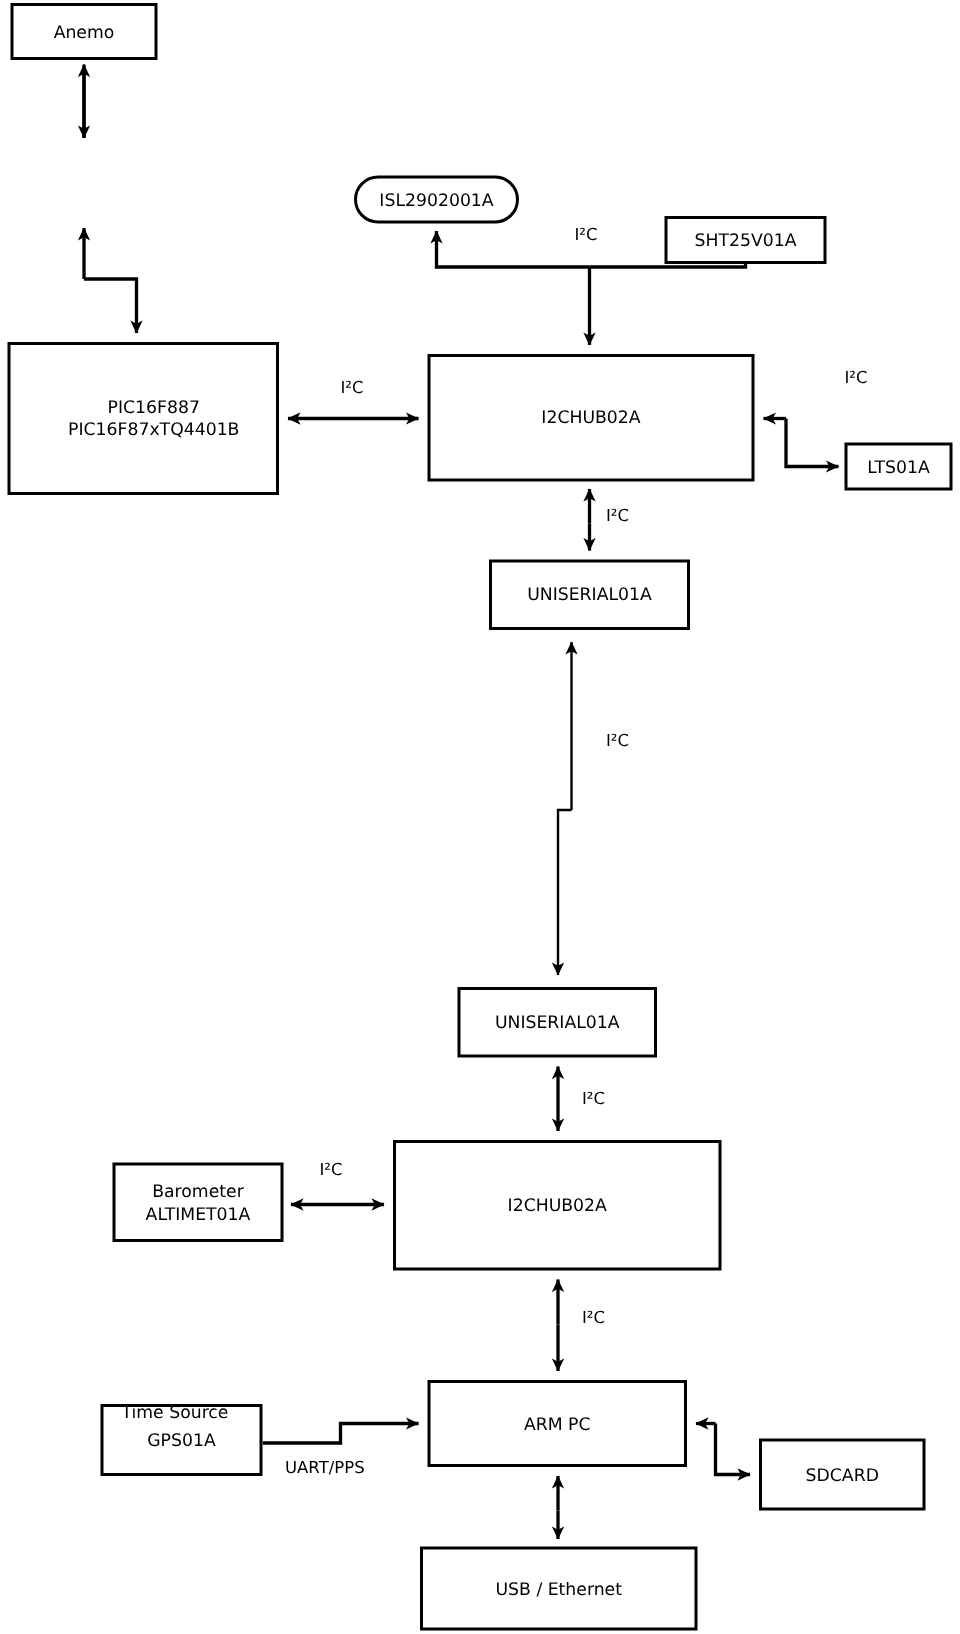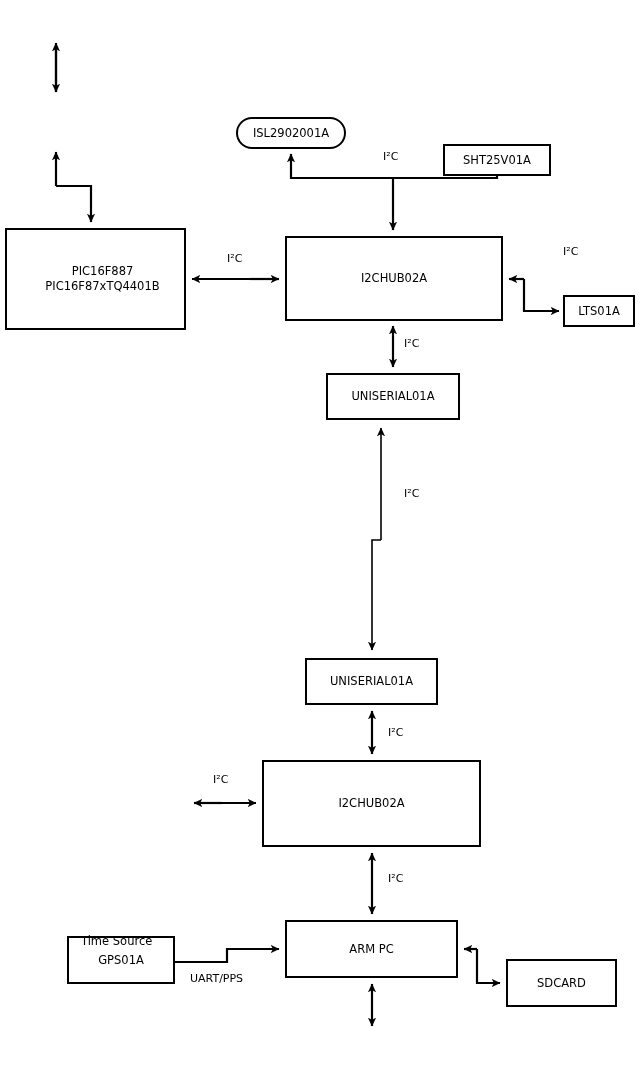--- a/index.html
+++ b/index.html
@@ -132,20 +132,23 @@
       <path d="M477,949 L464,949" stroke="#000000" stroke-width="2.2" fill="none" marker-end="url(#ah)"></path>
       <path d="M477,949 L477,983 L500,983" stroke="#000000" stroke-width="2.2" fill="none" marker-end="url(#ah)"></path>
     </g>
 
     <g>
       <line x1="372" y1="1007" x2="372" y2="984" stroke="#000000" stroke-width="2.2" marker-end="url(#ah)"></line>
       <line x1="372" y1="1007" x2="372" y2="1026" stroke="#000000" stroke-width="2.2" marker-end="url(#ah)"></line>
     </g>
   </svg>
 
+  <div class="node" style="left:7px; top:2px; width:98px; height:38px;">
+    <span class="lbl">Anemo</span>
+  </div>
 
 
   <div class="node" style="left:5px; top:228px; width:181px; height:102px;padding-left:14px;">
     <span class="lbl">PIC16F887
 PIC16F87xTQ4401B</span>
   </div>
 
   <div class="node" style="left:236px; top:117px; width:110px; height:32px;border-radius:16px;">
     <span class="lbl">ISL2902001A</span>
   </div>
@@ -167,33 +170,40 @@
   </div>
 
   <div class="node" style="left:305px; top:658px; width:133px; height:47px;">
     <span class="lbl">UNISERIAL01A</span>
   </div>
 
   <div class="node" style="left:262px; top:760px; width:219px; height:87px;">
     <span class="lbl">I2CHUB02A</span>
   </div>
 
+  <div class="node" style="left:75px; top:775px; width:114px; height:53px;">
+    <span class="lbl">Barometer
+ALTIMET01A</span>
+  </div>
 
   <div class="node" style="left:67px; top:936px; width:108px; height:48px;">
     <span class="lbl">GPS01A</span>
   </div>
 
   <div class="node" style="left:285px; top:920px; width:173px; height:58px;">
     <span class="lbl">ARM PC</span>
   </div>
 
   <div class="node" style="left:506px; top:959px; width:111px; height:48px;">
     <span class="lbl">SDCARD</span>
   </div>
 
+  <div class="node" style="left:280px; top:1031px; width:185px; height:56px;">
+    <span class="lbl">USB / Ethernet</span>
+  </div>
 
   <div class="wirelabel" style="left:227px; top:252px;">I²C</div>
 
   <div class="wirelabel" style="left:383px; top:150px;">I²C</div>
 
   <div class="wirelabel" style="left:563px; top:245px;">I²C</div>
 
   <div class="wirelabel" style="left:404px; top:337px;">I²C</div>
 
   <div class="wirelabel" style="left:404px; top:487px;">I²C</div>

